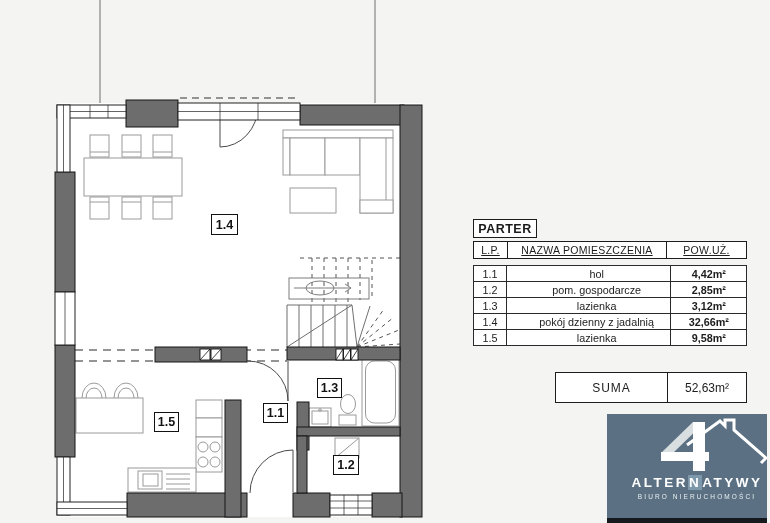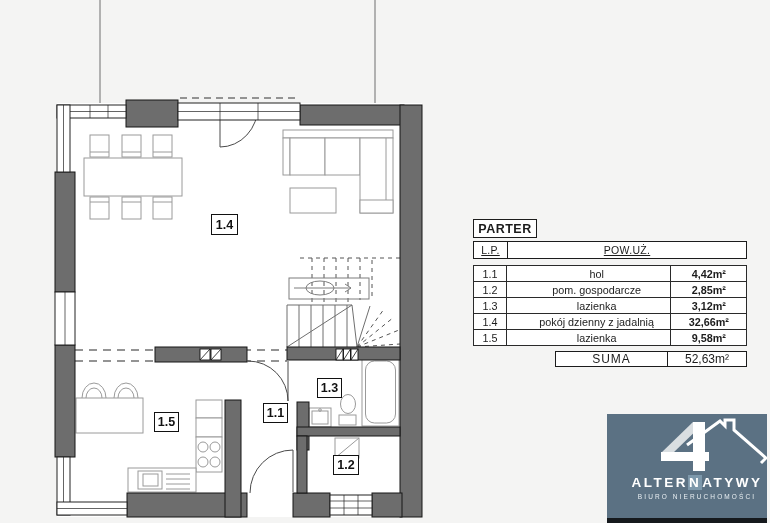--- a/index.html
+++ b/index.html
@@ -35,21 +35,21 @@
     font-size:10.5px;letter-spacing:.3px;}
   .lhead>div{display:flex;align-items:center;justify-content:center;box-sizing:border-box;text-decoration:underline;}
   .lhead .c1{width:34px;border-right:1.4px solid #1c1c1c;}
   .lhead .c2{width:159px;border-right:1.4px solid #1c1c1c;}
   .lhead .c3{flex:1;}
   .lgrid{margin-top:6px;border-collapse:collapse;width:274px;background:#fff;font-size:10.8px;}
   .lgrid td{border:1.2px solid #2a2a2a;height:15px;text-align:center;padding:0;}
   .lgrid .c1{width:34px;}
   .lgrid .c2{width:159px;padding-left:16px;}
   .lgrid .c3{width:79px;font-weight:bold;}
-  .lsum{box-sizing:border-box;margin-top:5px;margin-left:82px;width:192px;height:16px;border:1.7px solid #1c1c1c;
+  .lsum{box-sizing:border-box;margin-top:26px;margin-left:82px;width:192px;height:31px;border:1.7px solid #1c1c1c;
     background:#fff;display:flex;font-size:12px;}
   .lsum>div{display:flex;align-items:center;justify-content:center;box-sizing:border-box;}
   .lsum .s1{width:112px;border-right:1.4px solid #1c1c1c;letter-spacing:1px;}
   .lsum .s2{flex:1;}
 
   
   #logo{position:absolute;left:607px;top:414px;width:160px;height:109px;background:#5b7183;
     box-sizing:border-box;text-align:center;overflow:hidden;padding-left:20px;}
   #logo .mark{margin-top:4px;}
   #logo .brand{color:#fff;font-size:13.5px;font-weight:700;letter-spacing:2.5px;line-height:14px;margin-top:-4px;}
@@ -252,20 +252,21 @@
   <div class="rlabel" style="left:211px;top:214px;width:27px;height:21px;">1.4</div>
   <div class="rlabel" style="left:154px;top:412px;width:25px;height:20px;">1.5</div>
   <div class="rlabel" style="left:263px;top:403px;width:25px;height:20px;">1.1</div>
   <div class="rlabel" style="left:317px;top:378px;width:25px;height:20px;">1.3</div>
   <div class="rlabel" style="left:333px;top:455px;width:26px;height:20px;">1.2</div>
 
   <div id="legend">
     <div class="parter">PARTER</div>
     <div class="lhead">
       <div class="c1">L.P.</div>
+      <div class="c2">NAZWA POMIESZCZENIA</div>
       <div class="c3">POW.UŻ.</div>
     </div>
     <table class="lgrid">
       <tbody>
         <tr>
           <td class="c1">1.1</td>
           <td class="c2">hol</td>
           <td class="c3">4,42m²</td>
         </tr>
         <tr>

